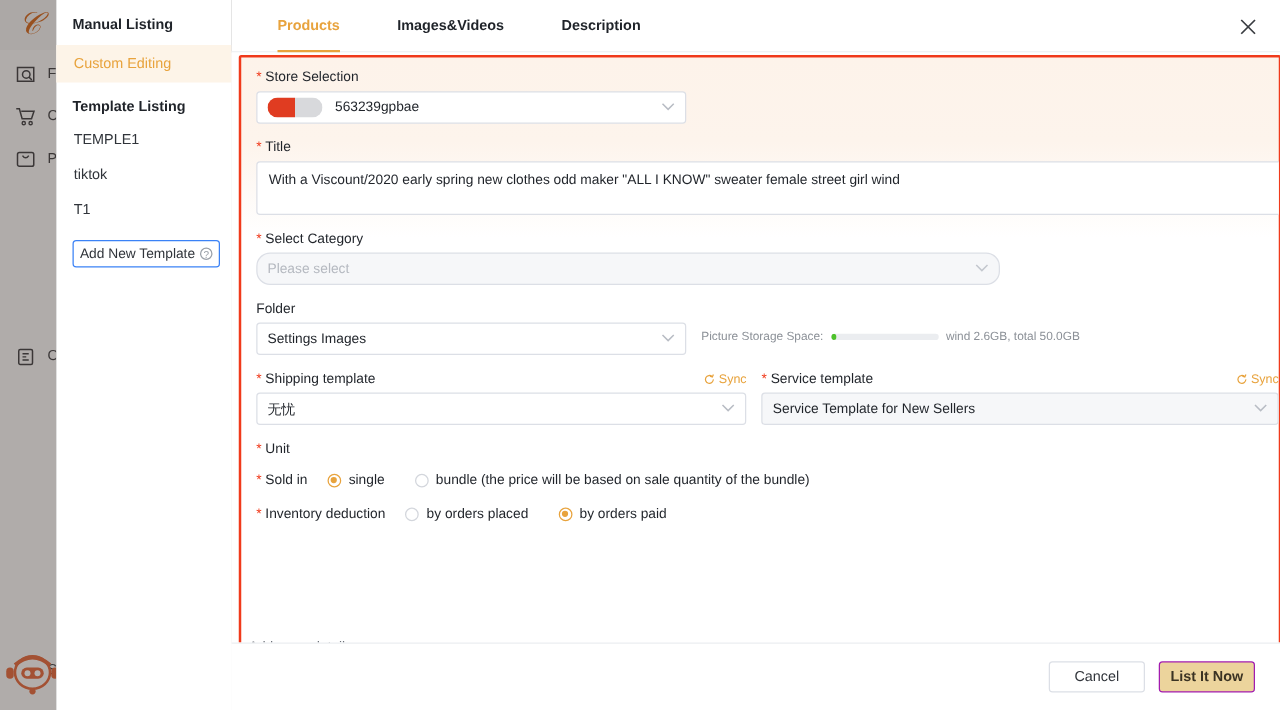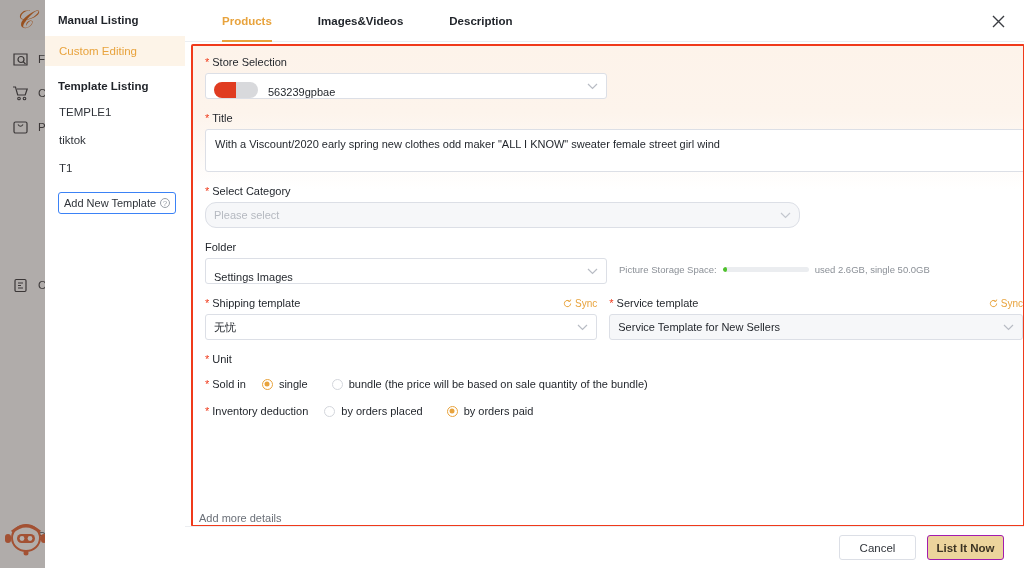--- a/index.html
+++ b/index.html
@@ -127,21 +127,21 @@
     display:flex; align-items:center; padding:0 8px; font-size:11px; color:#1f2329;
     position:relative;
   }
   .fld.grey { background:#f6f7f9; }
   .fld .caret {
     position:absolute; right:8px; top:50%; transform:translateY(-50%);
     color:#b8bcc4;
   }
   .ph { color:#b5b9c0; }
 
-  .w420 { width:402px;align-items:flex-end; }
+  .w420 { width:344px; }
   .w575 { width:595px;border-radius:11px; }
 
   .store-badge {
     width:44px; height:16px; border-radius:8px; overflow:hidden;
     display:flex; flex:0 0 44px; margin-right:10px;
   }
   .store-badge i { display:block; height:100%; }
 
   .title-box {
     width:826px; height:43px; border:1px solid #dcdfe6; border-radius:3px;
@@ -188,21 +188,21 @@
     content:""; position:absolute; left:50%; top:50%;
     width:5px; height:5px; border-radius:50%; background:#e8a33d;
     transform:translate(-50%,-50%);
   }
 
   .addmore {
     position:absolute; left:14px; bottom:44px;
     font-size:11px; color:#6b7078;
   }
   .footer {
-    position:absolute; left:0; right:0; bottom:0; height:42px;
+    position:absolute; left:0; right:0; bottom:0; height:54px;
     border-top:1px solid #eceef1; background:#fff;
     display:flex; align-items:center; justify-content:flex-end;
     gap:11px; padding-right:20px;
   }
   .btn {
     height:25px; min-width:77px; border-radius:3px; font-size:11.5px;
     display:flex; align-items:center; justify-content:center; cursor:pointer;
     font-weight:bold;
   }
   .btn.cancel { background:#fff; border:1px solid #dcdfe6; color:#30343a; font-weight:normal;}
@@ -393,21 +393,21 @@
                     <svg width="11" height="7" viewBox="0 0 11 7">
                         <path d="M1 1 L5.5 5.5 L10 1" stroke="#b8bcc4" stroke-width="1.2" fill="none"></path>
                       </svg>
                   </span>
                 </div>
                 <div class="storage">
                   <span>Picture Storage Space:</span>
                   <span class="bar">
                       <i id="storage-fill" style="width: 5%; background: rgb(78, 194, 44);"></i>
                     </span>
-                  <span>used 2.6GB, single 50.0GB</span>
+                  <span>wind 2.6GB, total 50.0GB</span>
                 </div>
               </div>
             </div>
 
             <div class="group row">
               <div style="width:402px;">
                 <div class="lbl-row">
                   <span class="lbl req" style="margin:0">Shipping template</span>
                   <span class="sync">
                     <svg width="9" height="9" viewBox="0 0 10 10">

